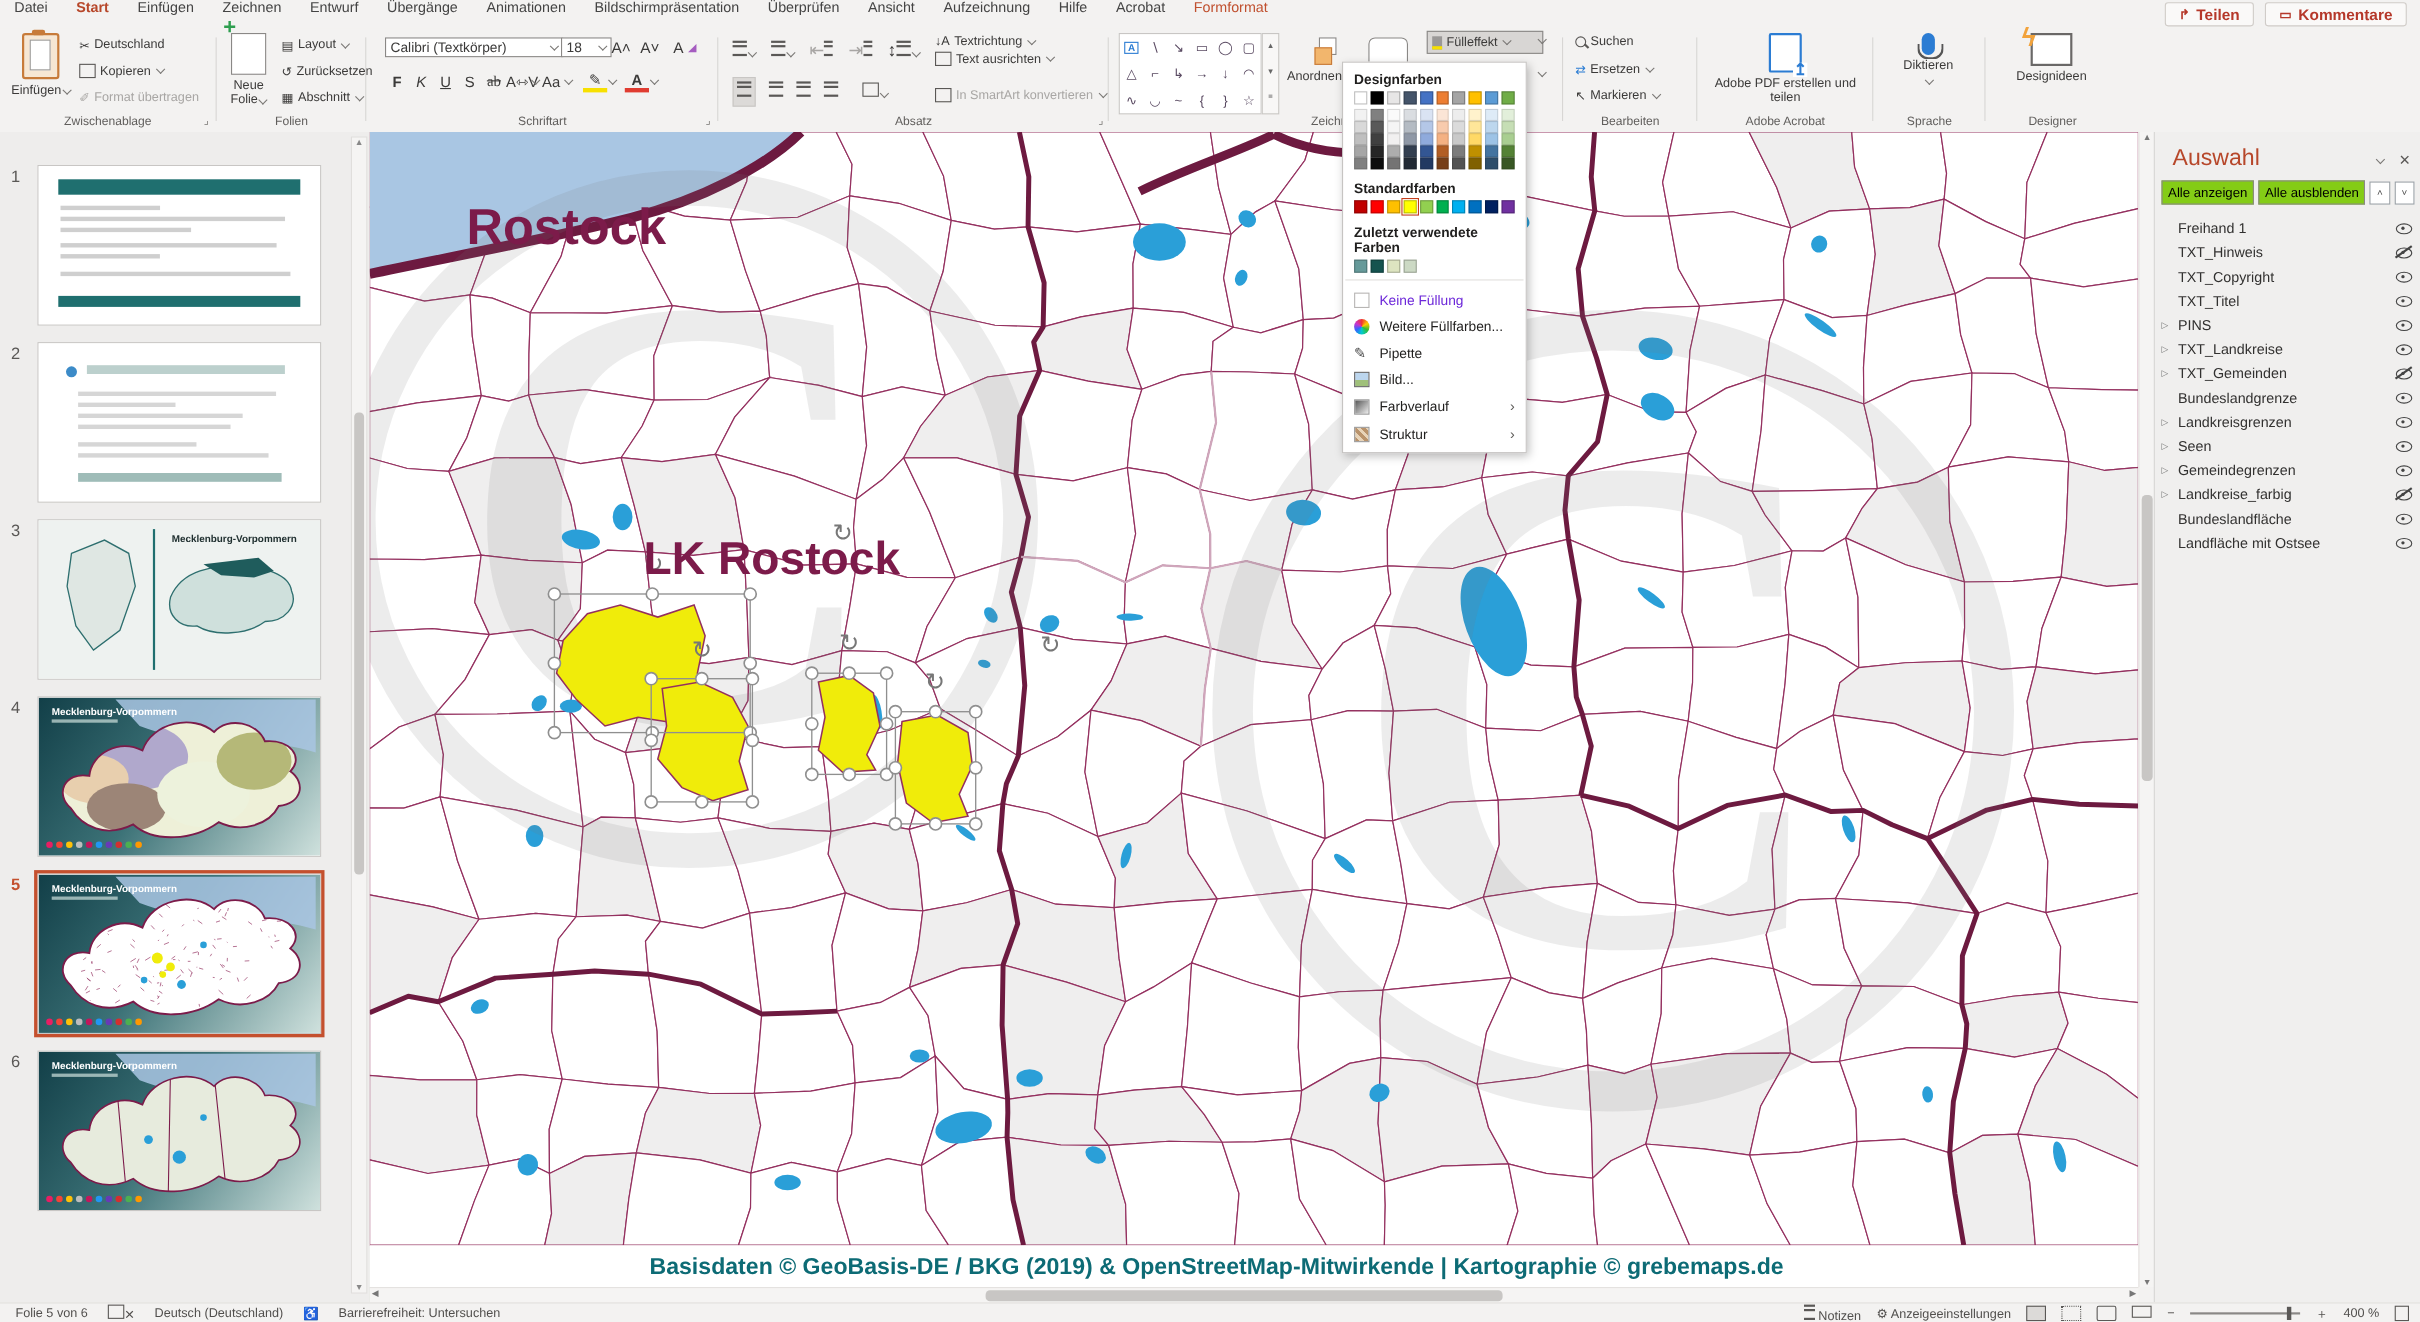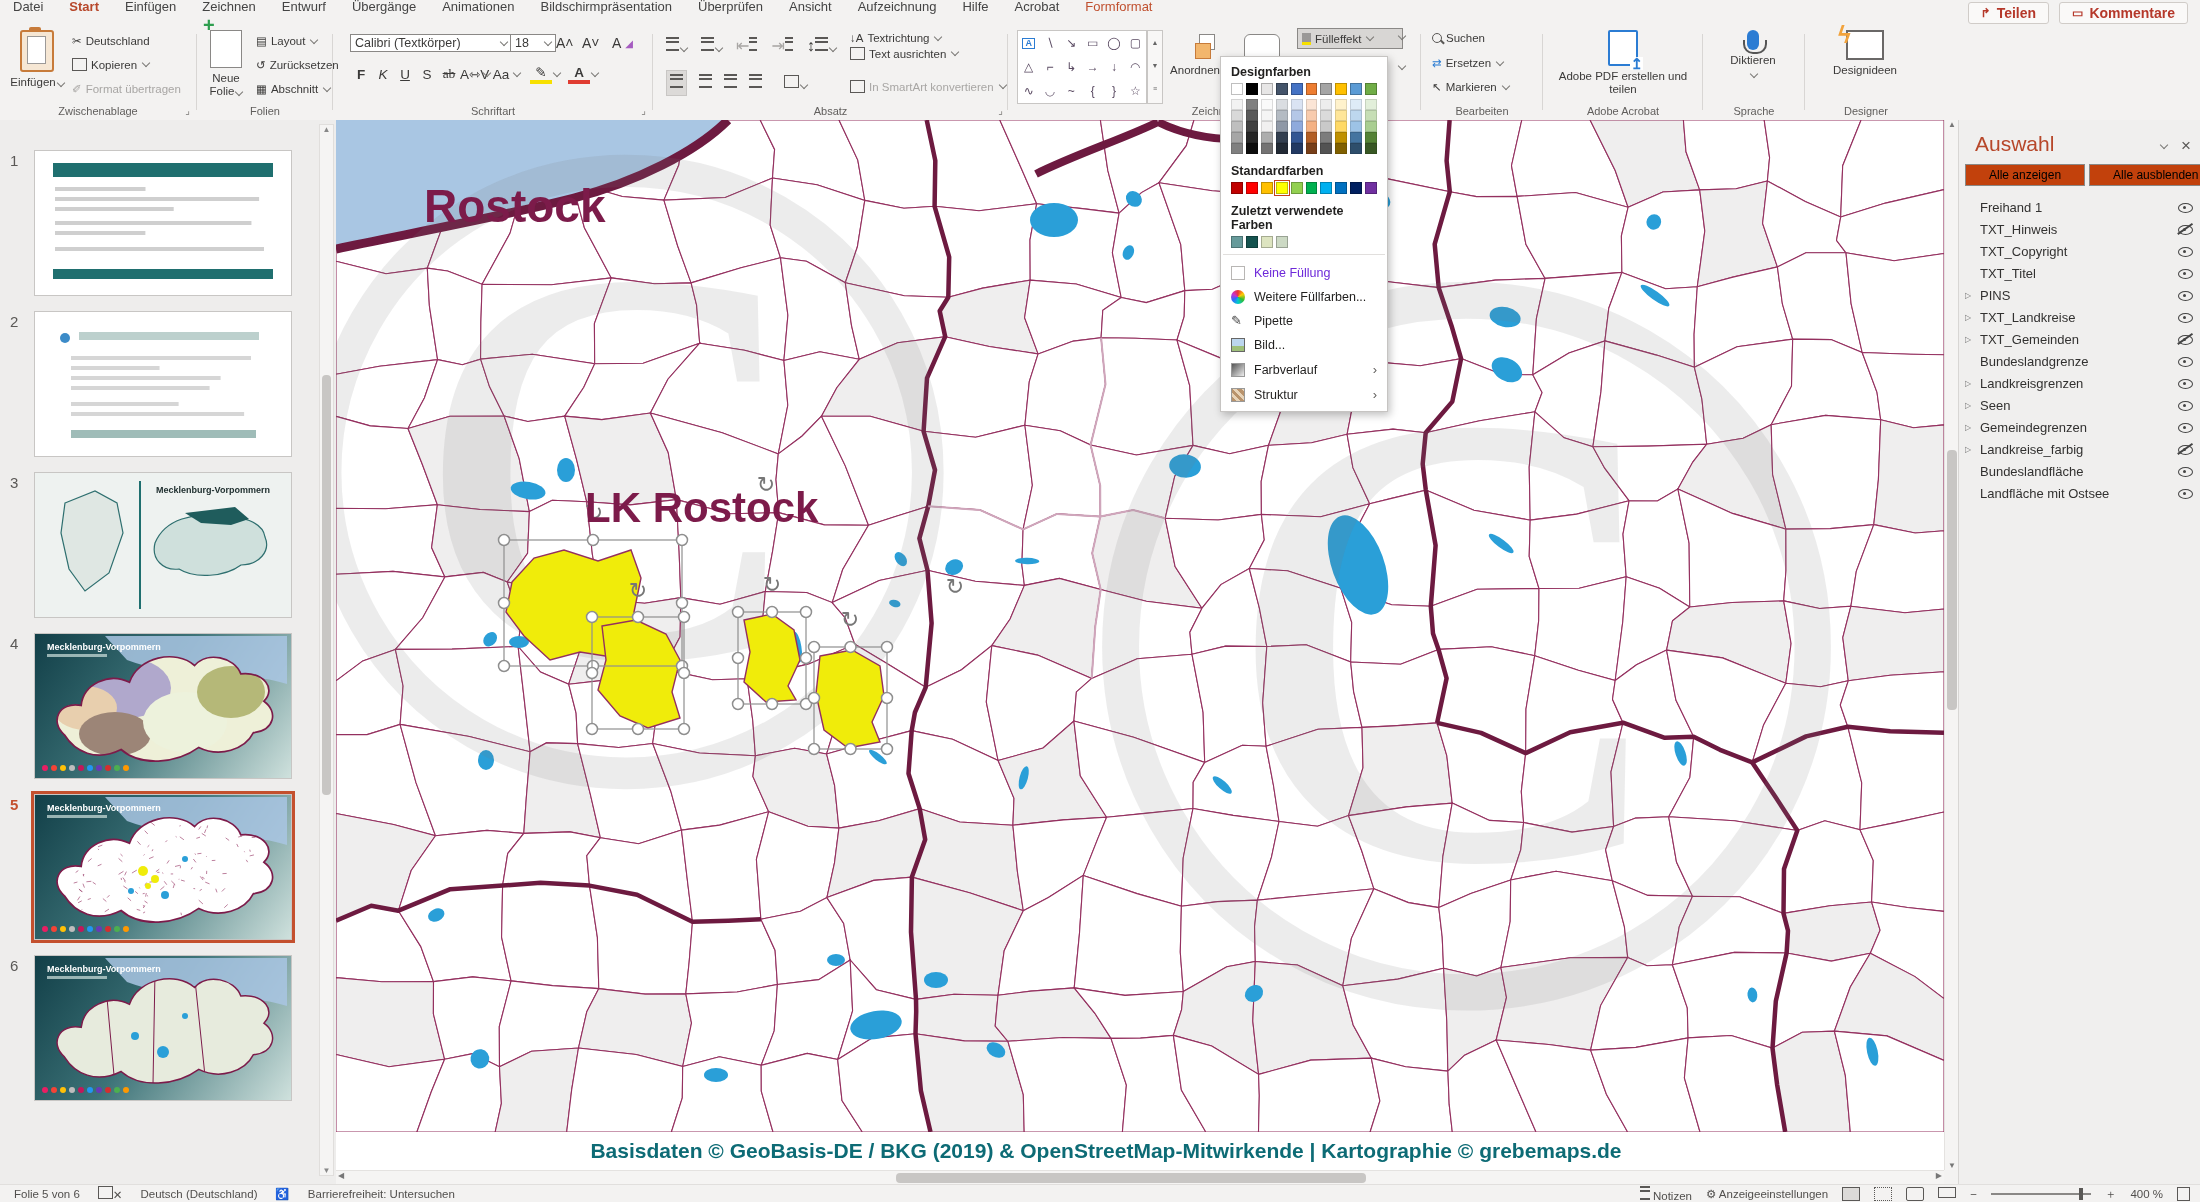--- a/index.html
+++ b/index.html
@@ -95,21 +95,21 @@
            font-size:8px;color:#777;text-align:center;}
   #vscroll .vthumb{position:absolute;left:2px;right:2px;top:330px;height:260px;background:#c8c6c4;border-radius:4px;}
   #hscroll{position:absolute;left:336px;top:1170px;width:1608px;height:14px;background:#f5f4f3;border-top:1px solid #e4e2e0;
            font-size:8px;color:#777;}
   #hscroll .hthumb{position:absolute;top:2px;bottom:2px;left:560px;width:470px;background:#c8c6c4;border-radius:4px;}
   
   #selpane{position:absolute;left:1958px;top:120px;width:242px;height:1064px;background:#f0efee;border-left:1px solid #d8d6d4;}
   #selpane h2{margin:12px 0 8px 16px;font-size:21px;font-weight:normal;color:#b7472a;}
   #selpane .panetools{position:absolute;right:10px;top:16px;display:flex;gap:14px;color:#5a5856;align-items:center;}
   .pbtnrow{display:flex;gap:4px;padding:0 6px 10px 6px;align-items:center;}
-  .pbtn{border:1px solid #8a8886;background:#c2410c;font-size:12px;padding:3px 23px;white-space:nowrap;}
+  .pbtn{border:1px solid #8a8886;background:#84cc16;font-size:12px;padding:3px 5px;white-space:nowrap;}
   .pnav{border:1px solid #9aa0a6;background:#fff;font-size:9px;width:17px;height:19px;text-align:center;line-height:19px;color:#444;}
   .selitem{display:flex;align-items:center;height:22px;padding:0 8px 0 6px;font-size:13px;color:#323130;}
   .selitem .tri{width:12px;font-size:8px;color:#777;flex:0 0 12px;}
   .selitem .lbl{flex:1;padding-left:3px;white-space:nowrap;overflow:hidden;}
   .eye{position:relative;width:16px;height:11px;flex:0 0 16px;}
   .eye i{position:absolute;left:1px;top:1px;width:13px;height:8px;border:1.5px solid #444;border-radius:50%;}
   .eye b{position:absolute;left:6px;top:4px;width:3px;height:3px;background:#444;border-radius:50%;}
   .eye.off:after{content:"";position:absolute;left:-1px;top:4px;width:18px;height:1.6px;background:#444;transform:rotate(-35deg);}
   
   #statusbar{position:absolute;left:0;top:1184px;width:2200px;height:18px;background:#f3f2f1;border-top:1px solid #e1dfdd;

